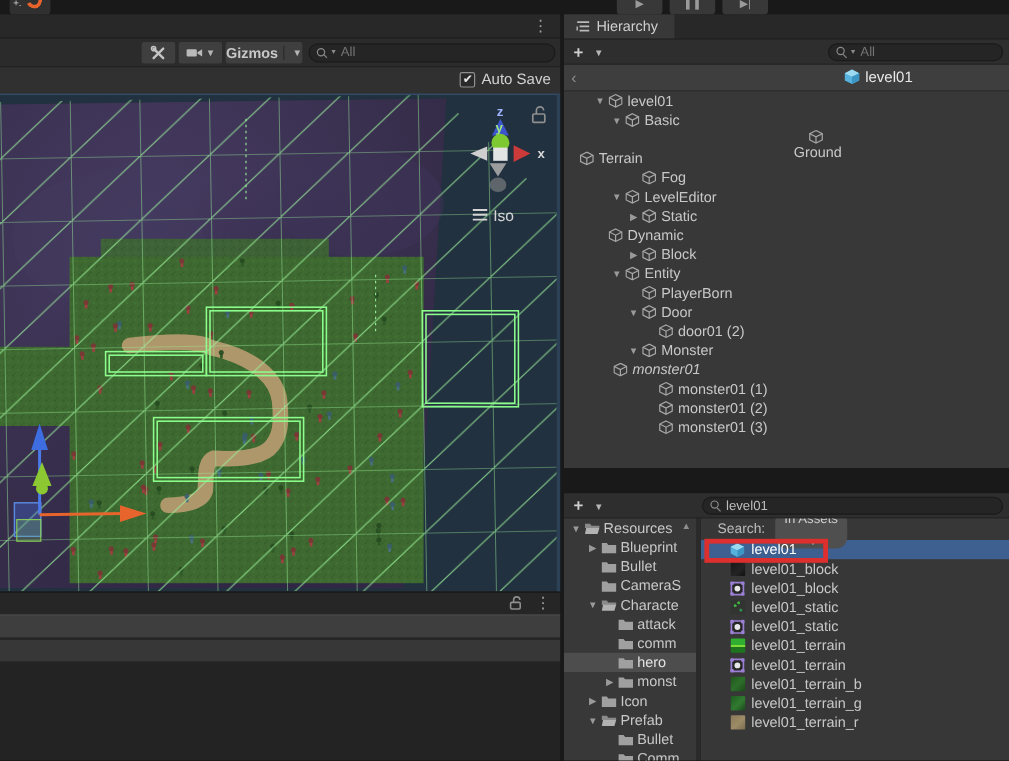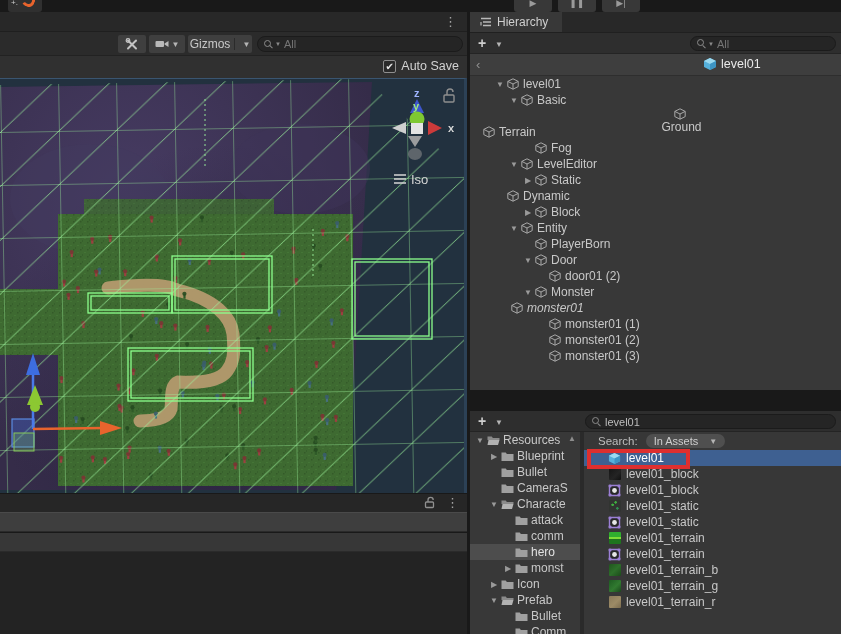--- a/index.html
+++ b/index.html
@@ -62,21 +62,21 @@
   .trow.sel-gray{background:#4d4d4d;color:#e2e2e2;}
 
   #proj-tabbar{left:470px;top:390px;width:371px;height:21px;}
   #proj-tab{border-top:2px solid #3e7de0;}
   #proj-toolbar{left:470px;top:411px;width:371px;height:21px;}
   #proj-folders{left:470px;top:432px;width:110px;height:202px;background:#383838;overflow:hidden;}
   #proj-scroll-up{left:568px;top:434px;color:#8d8d8d;font-size:8px;}
   #proj-divider{left:580px;top:432px;width:4px;height:202px;background:#2a2a2a;}
   #proj-results{left:584px;top:432px;width:257px;height:202px;background:#373737;overflow:hidden;}
   #results-header{height:18px;display:flex;align-items:center;padding-left:14px;gap:8px;color:#bdbdbd;font-size:11.5px;}
-  .pill{background:#4f4f4f;border-radius:9px;padding:1px 8px;color:#cfcfcf;font-size:11px;display:flex;align-items:center;gap:8px;}
+  .pill{background:#4f4f4f;border-radius:9px;padding:1px 8px;color:#cfcfcf;font-size:11px;display:flex;align-items:center;gap:8px;flex-direction:column;}
   .rrow{height:16px;display:flex;align-items:center;padding-left:24px;gap:5px;white-space:nowrap;color:#c8c8c8;}
   .rrow.sel-blue{background:#3e6091;color:#fff;}
   .ri{width:13px;height:13px;flex:0 0 auto;display:flex;align-items:center;justify-content:center;}
   .tex{width:12px;height:12px;border-radius:1px;}
   .tex-dark{background:linear-gradient(135deg,#151515,#242424 60%,#101010);}
   .tex-dots{background:radial-gradient(circle at 30% 40%,#3fae3f 0 1px,transparent 1.5px),radial-gradient(circle at 70% 70%,#2f8f4f 0 1px,transparent 1.5px),radial-gradient(circle at 55% 20%,#3fae3f 0 1px,transparent 1.5px);background-color:rgba(40,48,40,.35);}
   .tex-greenstrip{background:linear-gradient(180deg,#2fae2f 0 45%,#7edc36 45% 60%,#1e741e 60%);}
   .tex-greenb{background:linear-gradient(135deg,#20551e,#2d6f2a 50%,#1c4a1a);}
   .tex-greeng{background:linear-gradient(135deg,#1e5c22,#317a30 55%,#1a471c);}
   .tex-tan{background:linear-gradient(135deg,#8a7a5a,#9d8b66 55%,#7a6b4e);}
@@ -110,21 +110,21 @@
         <circle cx="3" cy="3.5" r="1.8" fill="none" stroke="#c4c4c4" stroke-width="1.2"></circle>
       </svg>
     </div>
     <div class="tbtn" style="left:149px;width:36px;">
       <svg width="14" height="10" viewBox="0 0 14 10">
         <rect x="0.5" y="2" width="8.5" height="6" rx="1" fill="#b9b9b9"></rect>
         <path d="M9.5 4.5 L13.5 2 V8 L9.5 5.5 Z" fill="#b9b9b9"></path>
       </svg>
       <span class="caret">▼</span>
     </div>
-    <div class="tbtn" style="left:188px;width:64px;">
+    <div class="tbtn" style="left:188px;width:64px;font-weight:bold;">
       <span>Gizmos</span>
       <span class="vdiv"></span>
       <span class="caret">▼</span>
     </div>
     <div class="search" style="left:257px;top:4px;width:206px;height:16px;">
       <span class="mag"></span>
       <span class="magcaret">▼</span>
       <input placeholder="All" style="">
     </div>
   </div>

